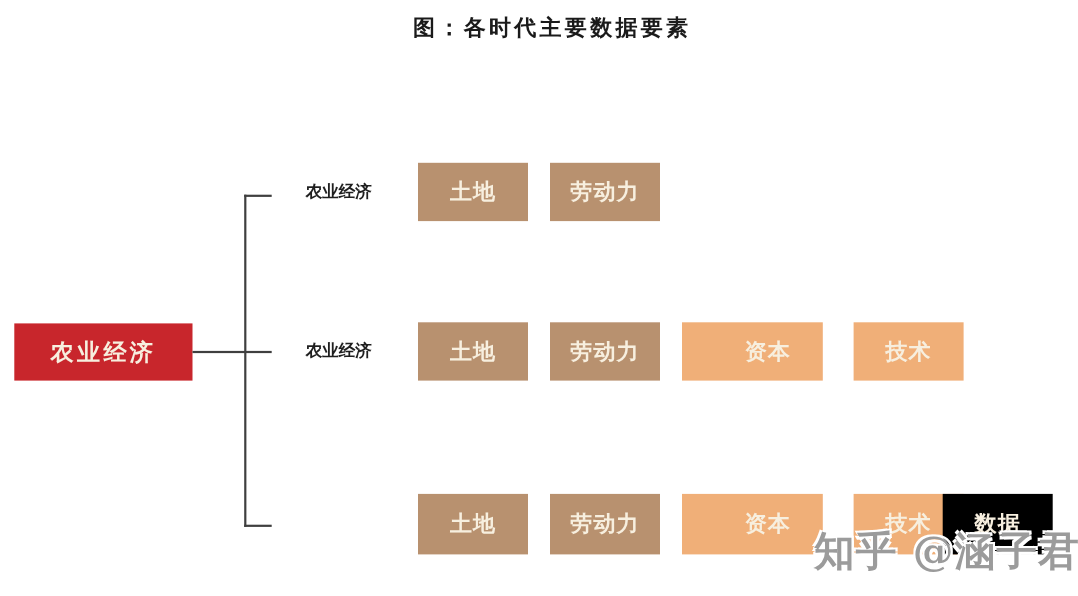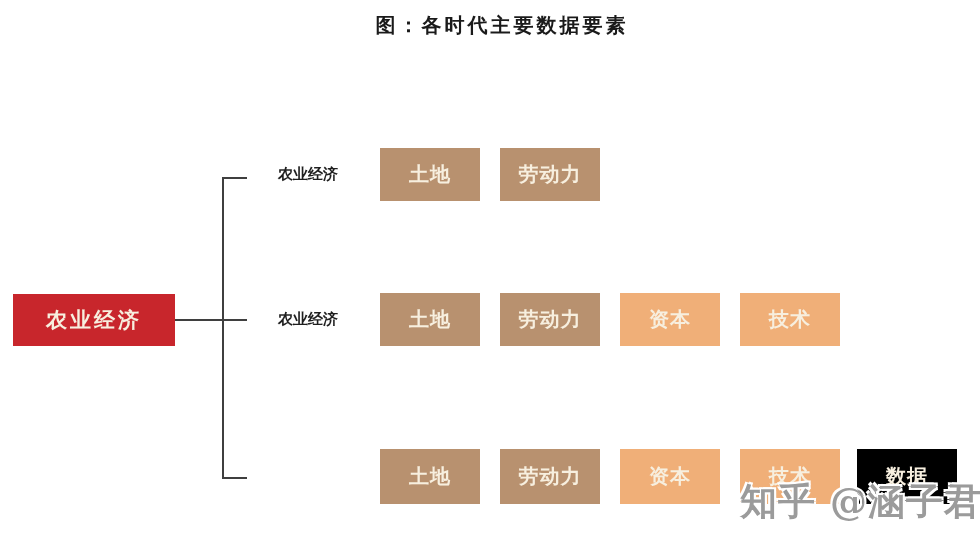--- a/index.html
+++ b/index.html
@@ -80,22 +80,22 @@
     align-items: center;
     justify-content: center;
     color: var(--c-box-text, #f7efdf);
     font-size: 20px;
     font-weight: bold;
     letter-spacing: 1px;
     text-align: right;
   }
   .col-0 { left: 380px; }
   .col-1 { left: 500px; }
-  .col-2 { left: 620px; }
-  .col-3 { left: 740px; }
+  .col-2 { left: 620px; padding-left: 28px; }
+  .col-3 { left: 776px; }
   .col-4 { left: 857px; }
   .watermark {
     position: absolute;
     left: 740px;
     top: 477px;
     font-size: 37px;
     font-weight: bold;
     color: var(--c-watermark, #9b9b9b);
     letter-spacing: 1px;
     white-space: nowrap;

